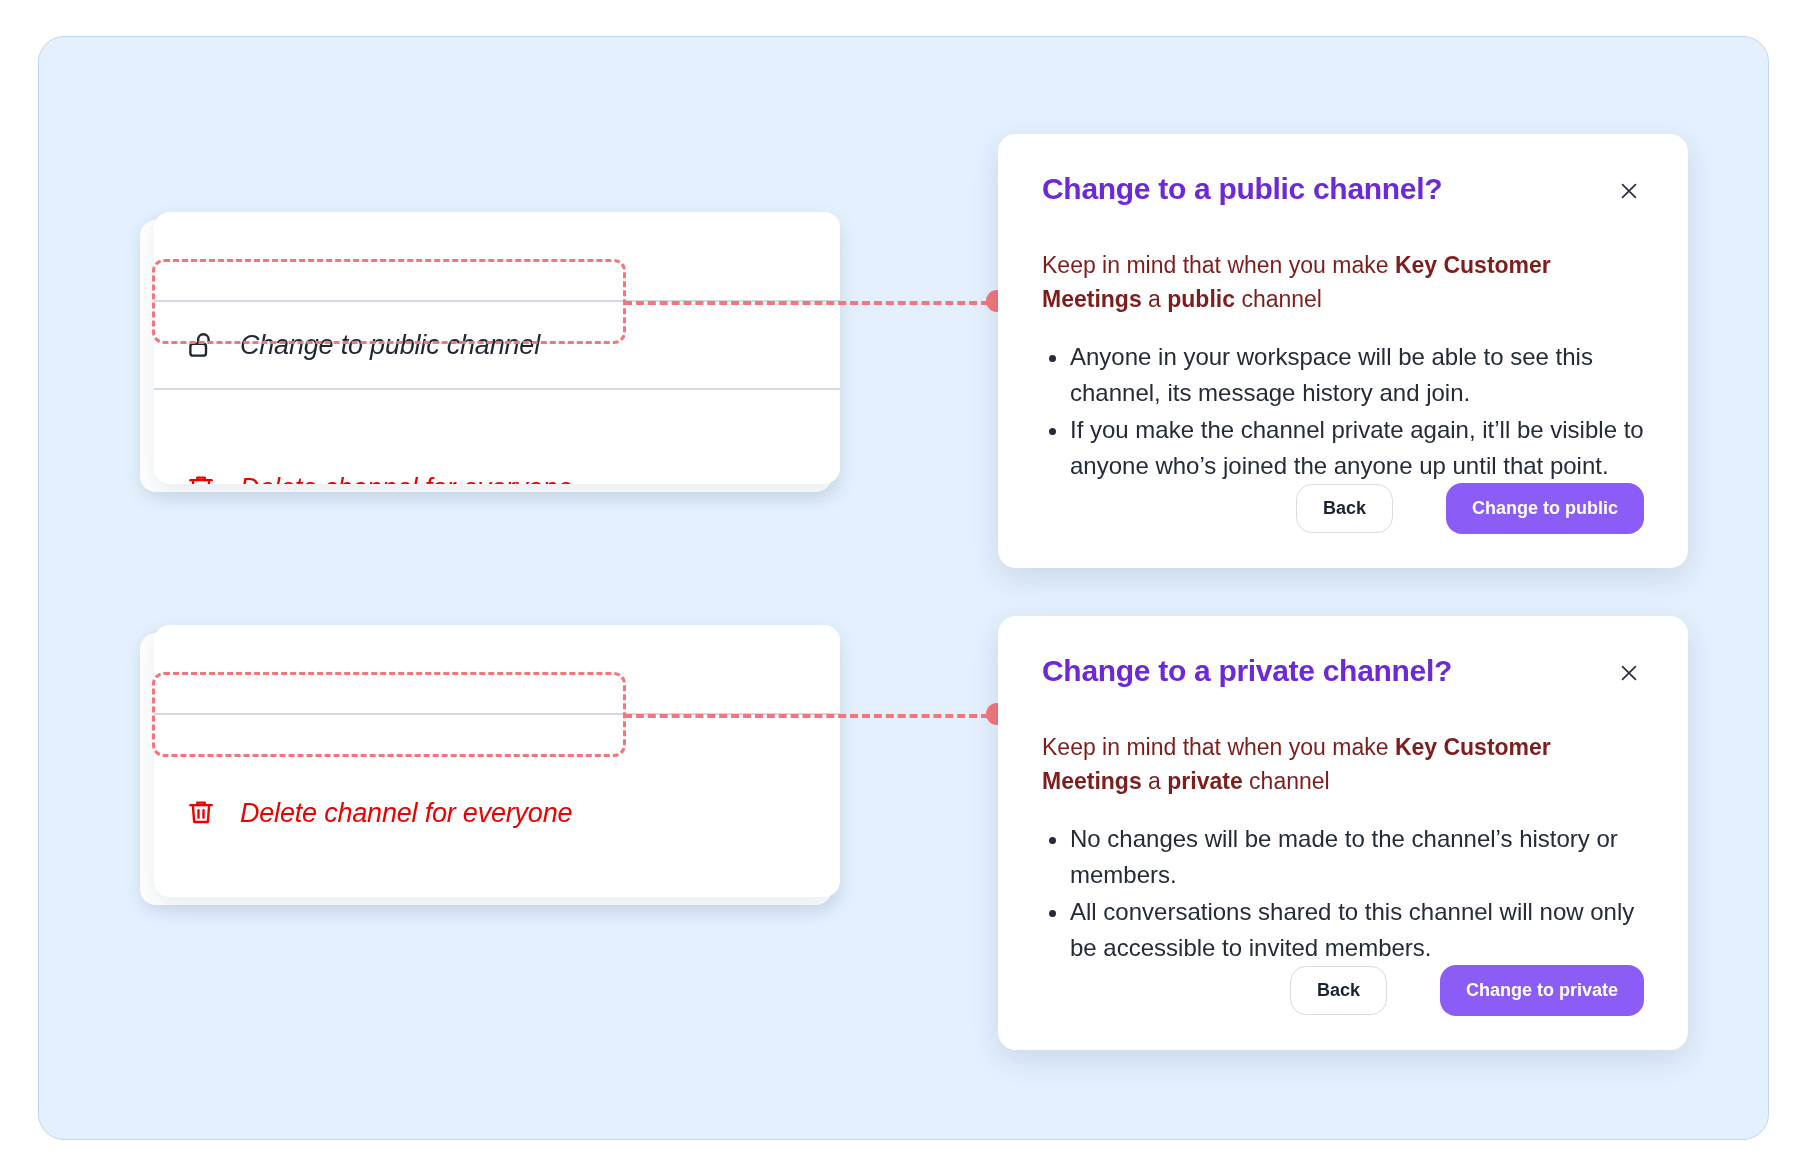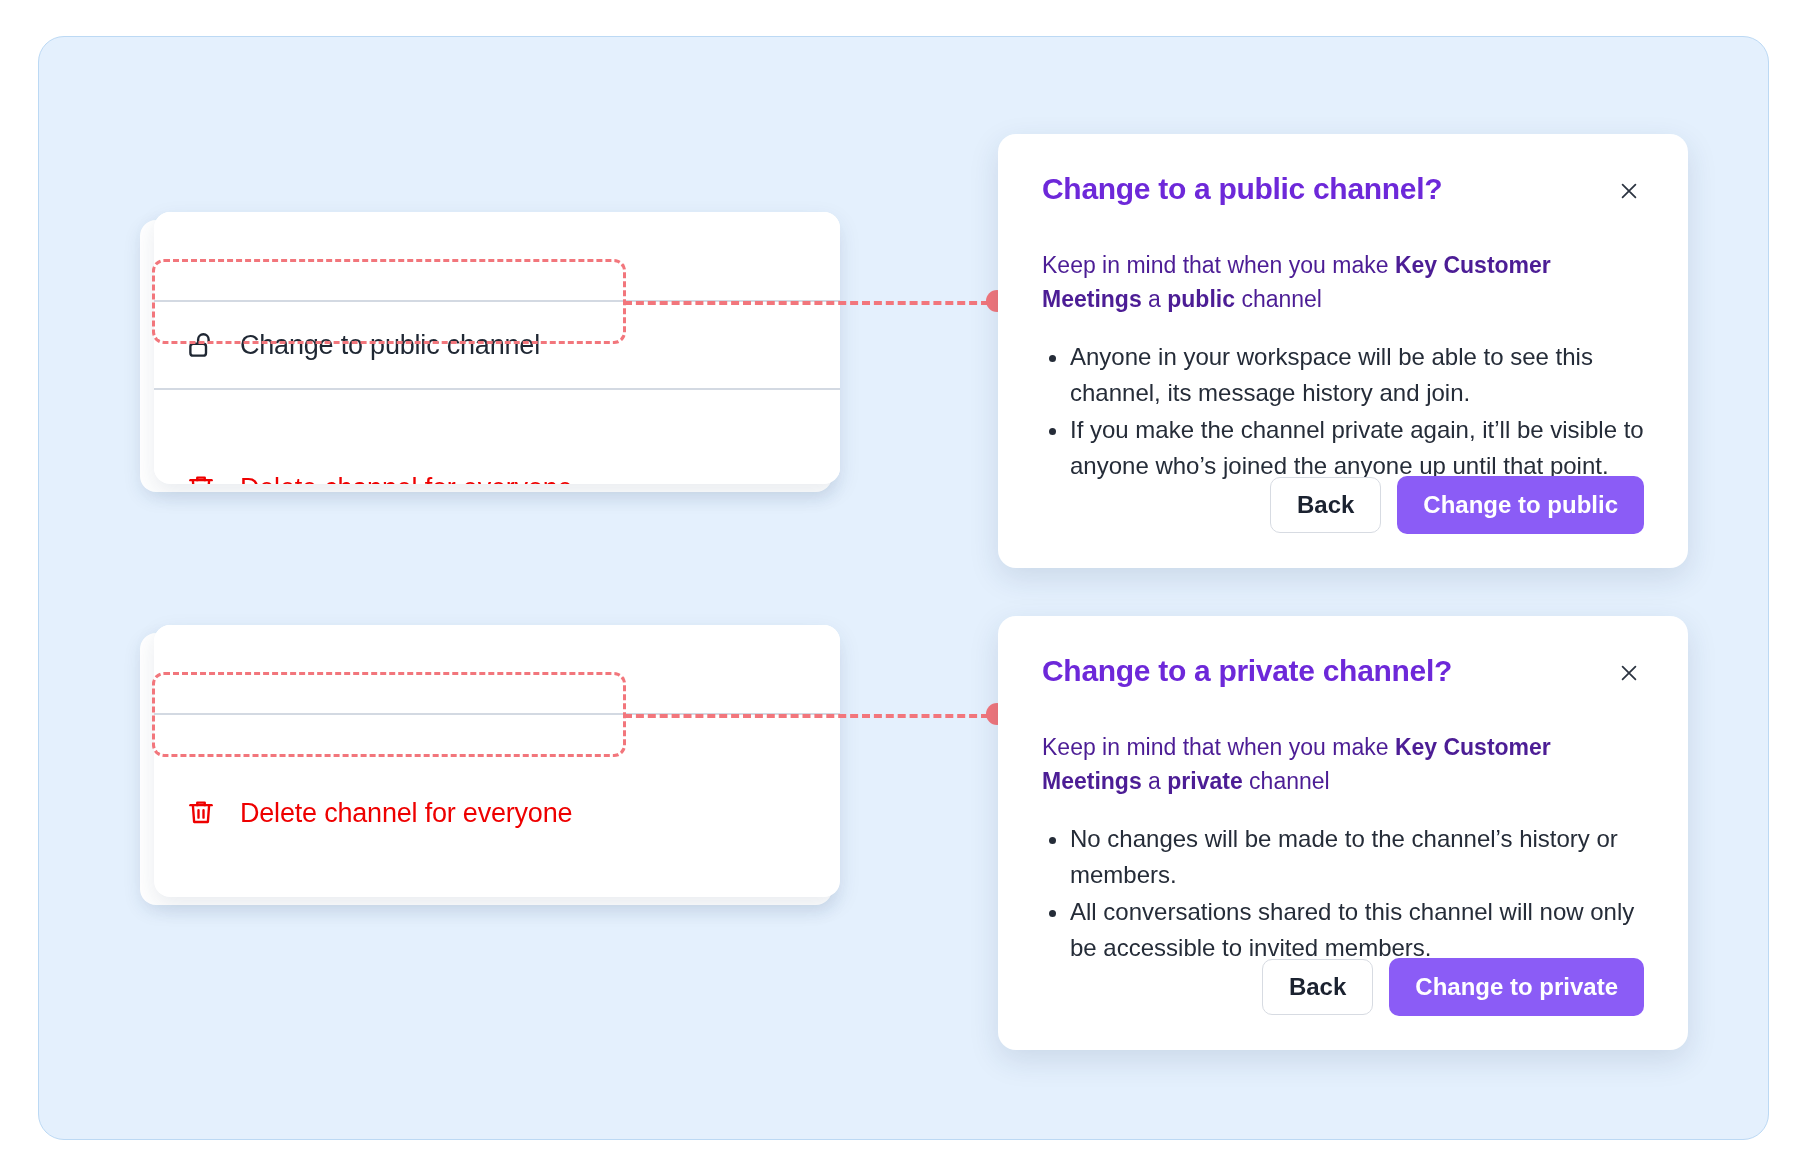--- a/index.html
+++ b/index.html
@@ -62,20 +62,21 @@
     overflow: hidden;
   }
   .menu-row {
     position: relative;
     display: flex;
     align-items: center;
     gap: 22px;
     padding: 0 30px;
     height: 88px;
     background: #ffffff;
+    font-style: italic;
   }
   .menu-row + .menu-row { border-top: 2px solid #d3d9e2; }
   .menu-row.clipped-top { height: 88px; align-items: flex-start; }
   .menu-row.clipped-top .menu-label,
   .menu-row.clipped-top .menu-icon { margin-top: -32px; }
   .menu-row.clipped-bottom { align-items: flex-end; }
   .menu-row.clipped-bottom .menu-label,
   .menu-row.clipped-bottom .menu-icon { margin-bottom: -28px; }
 
   .menu-icon {
@@ -160,21 +161,21 @@
     background: none;
     border: none;
     padding: 0;
     margin-top: 4px;
   }
 
   .dialog-body {
     margin-top: 42px;
     font-size: 23px;
     line-height: 1.48;
-    color: #4c1d95;
+    color: #7f1d1d;
   }
   .dialog-body strong { font-weight: bold; }
   .dialog-list {
     margin: 16px 0 0 0;
     padding-left: 28px;
     font-size: 24px;
     line-height: 1.48;
     color: #252c38;
   }
   .dialog-list li { margin-bottom: 2px; }
@@ -182,25 +183,26 @@
   .dialog-actions {
     position: absolute;
     right: 44px;
     bottom: 34px;
     display: flex;
     align-items: center;
     gap: 16px;
   }
   .btn {
     font-family: "Liberation Sans", sans-serif;
-    font-size: 24px;
+    font-size: 18px;
     font-weight: bold;
-    border-radius: 10px;
+    border-radius: 16px;
     cursor: pointer;
     white-space: nowrap;
+    margin-left: 37px;
   }
   .btn-secondary {
     background: #ffffff;
     color: #1b2230;
     border: 1.5px solid #d7dbe2;
     padding: 13px 26px;
   }
   .btn-primary {
     background: #8b5cf6;
     color: #ffffff;

